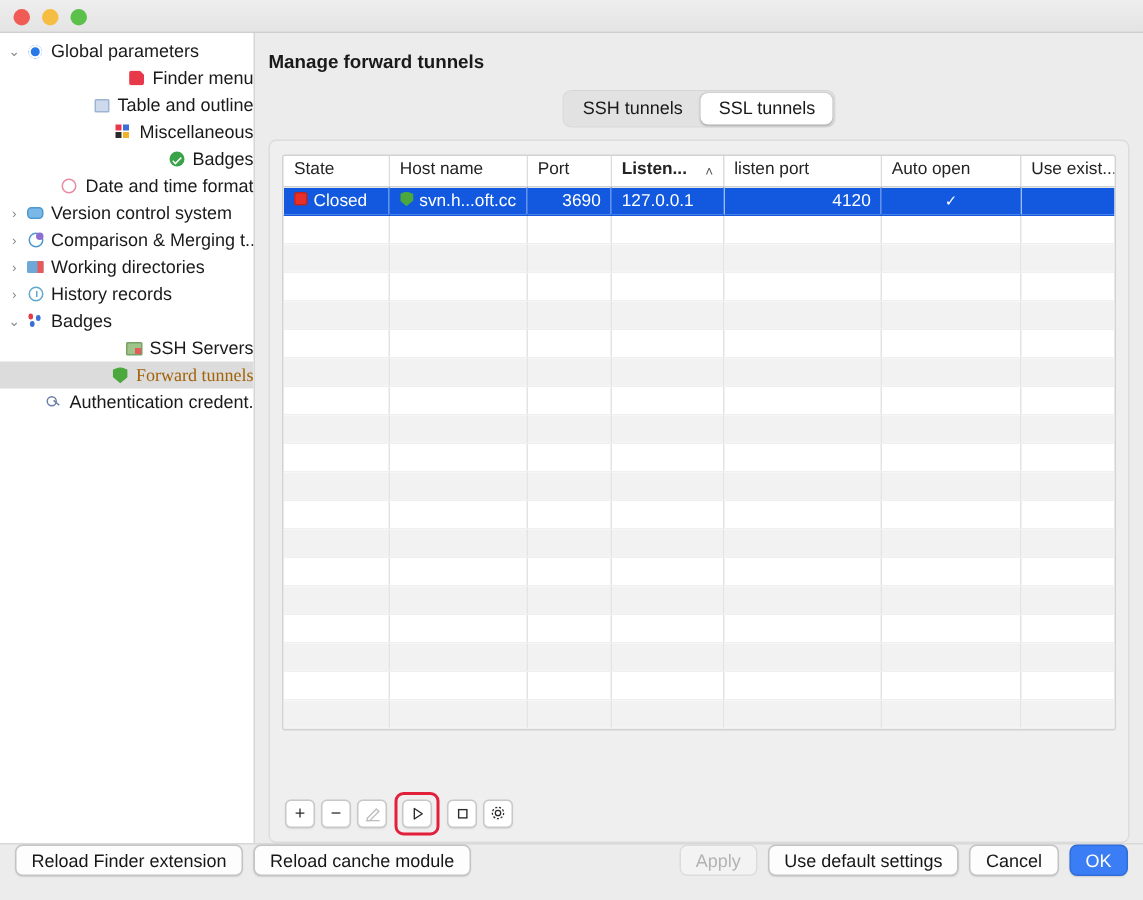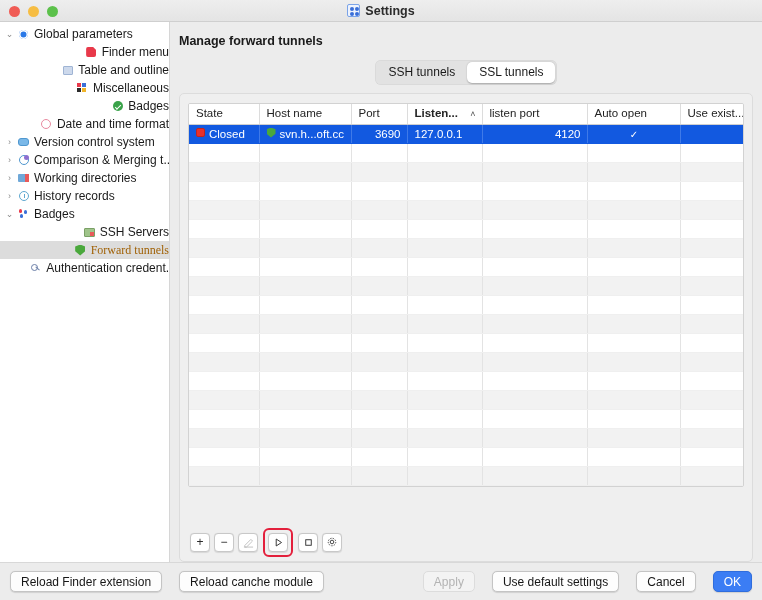--- a/index.html
+++ b/index.html
@@ -377,23 +377,23 @@
     margin: 0 1px;
   }
 
   
   #bottombar {
     flex: 0 0 auto;
     height: 38px;
     background: #ececec;
     border-top: 1px solid #d8d8d8;
     display: flex;
-    align-items: center;
+    align-items: flex-start;
     padding: 0 10px;
-    gap: 17px;
+    gap: 7px;
   }
   .btn {
     background: #fdfdfd;
     border: 0.5px solid #c4c4c4;
     border-radius: 5px;
     box-shadow: 0 0.5px 1px rgba(0,0,0,.12);
     font-size: 12px;
     color: #161616;
     padding: 3px 10px 4px;
     height: 21px;
@@ -412,24 +412,20 @@
 </head>
 <body>
 
 <div id="window">
 
   <div id="titlebar">
     <div id="traffic">
       <span class="light close"></span>
       <span class="light min"></span>
       <span class="light zoom"></span>
-    </div>
-    <div id="title-center">
-      <span id="title-icon"></span>
-      <span>Settings</span>
     </div>
   </div>
 
   <div id="content">
 
     <div id="sidebar">
         <div class="srow">
           <span class="twisty">⌄</span>
           <span class="sicon">
             <span class="ic-gear"></span>

